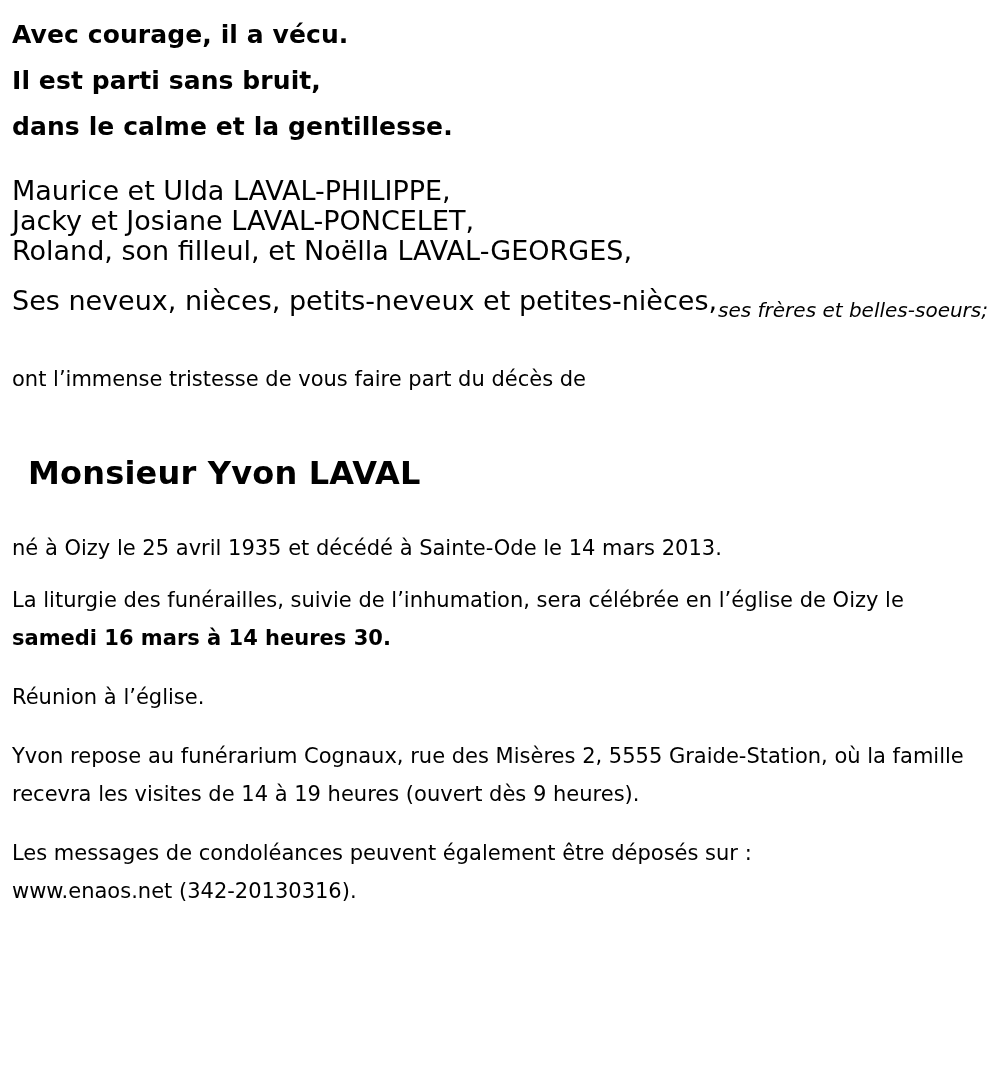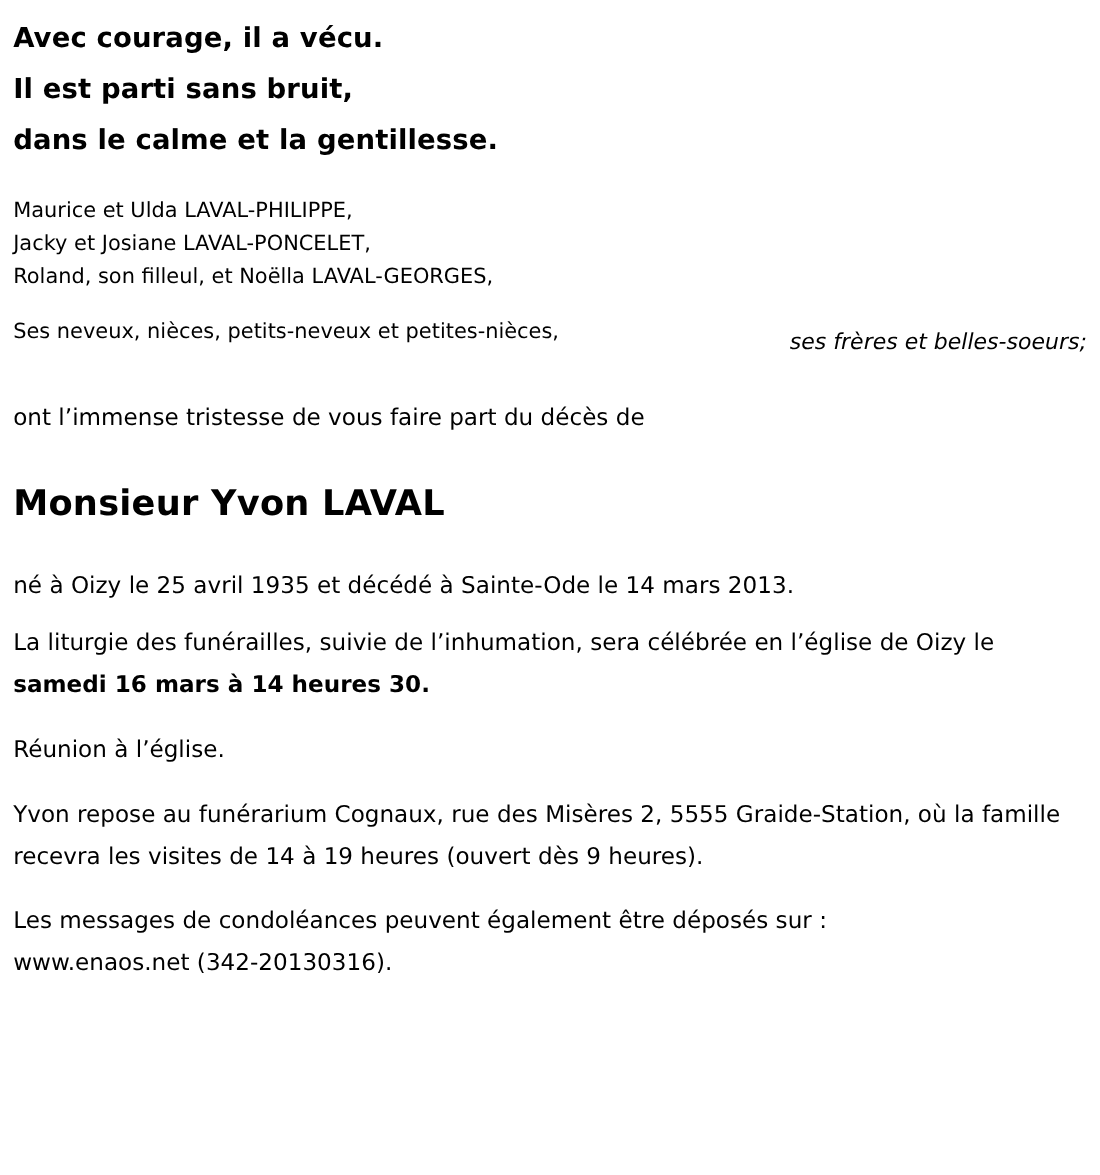--- a/index.html
+++ b/index.html
@@ -33,21 +33,21 @@
     font-family: "DejaVu Sans", "Liberation Sans", sans-serif;
     font-weight: bold;
     font-size: 25px;
     line-height: 46px;
     letter-spacing: 0.1px;
     white-space: nowrap;
   }
 
   
   .body-line {
-    font-size: 19px;
+    font-size: 27px;
     line-height: 30px;
     font-weight: normal;
     white-space: nowrap;
   }
 
   .block-survivors {
     margin-top: 26px;
   }
 
   
@@ -66,21 +66,21 @@
     margin-top: 20px;
   }
 
   .lead-in {
     margin-top: 48px;
     font-size: 21px;
     line-height: 30px;
   }
 
   .deceased-name {
-    margin: 0;
+    margin: 16px;
     padding-top: 43px;
     font-size: 32px;
     font-weight: bold;
     line-height: 40px;
     letter-spacing: 0.2px;
     white-space: nowrap;
   }
 
   .dates {
     margin-top: 40px;

